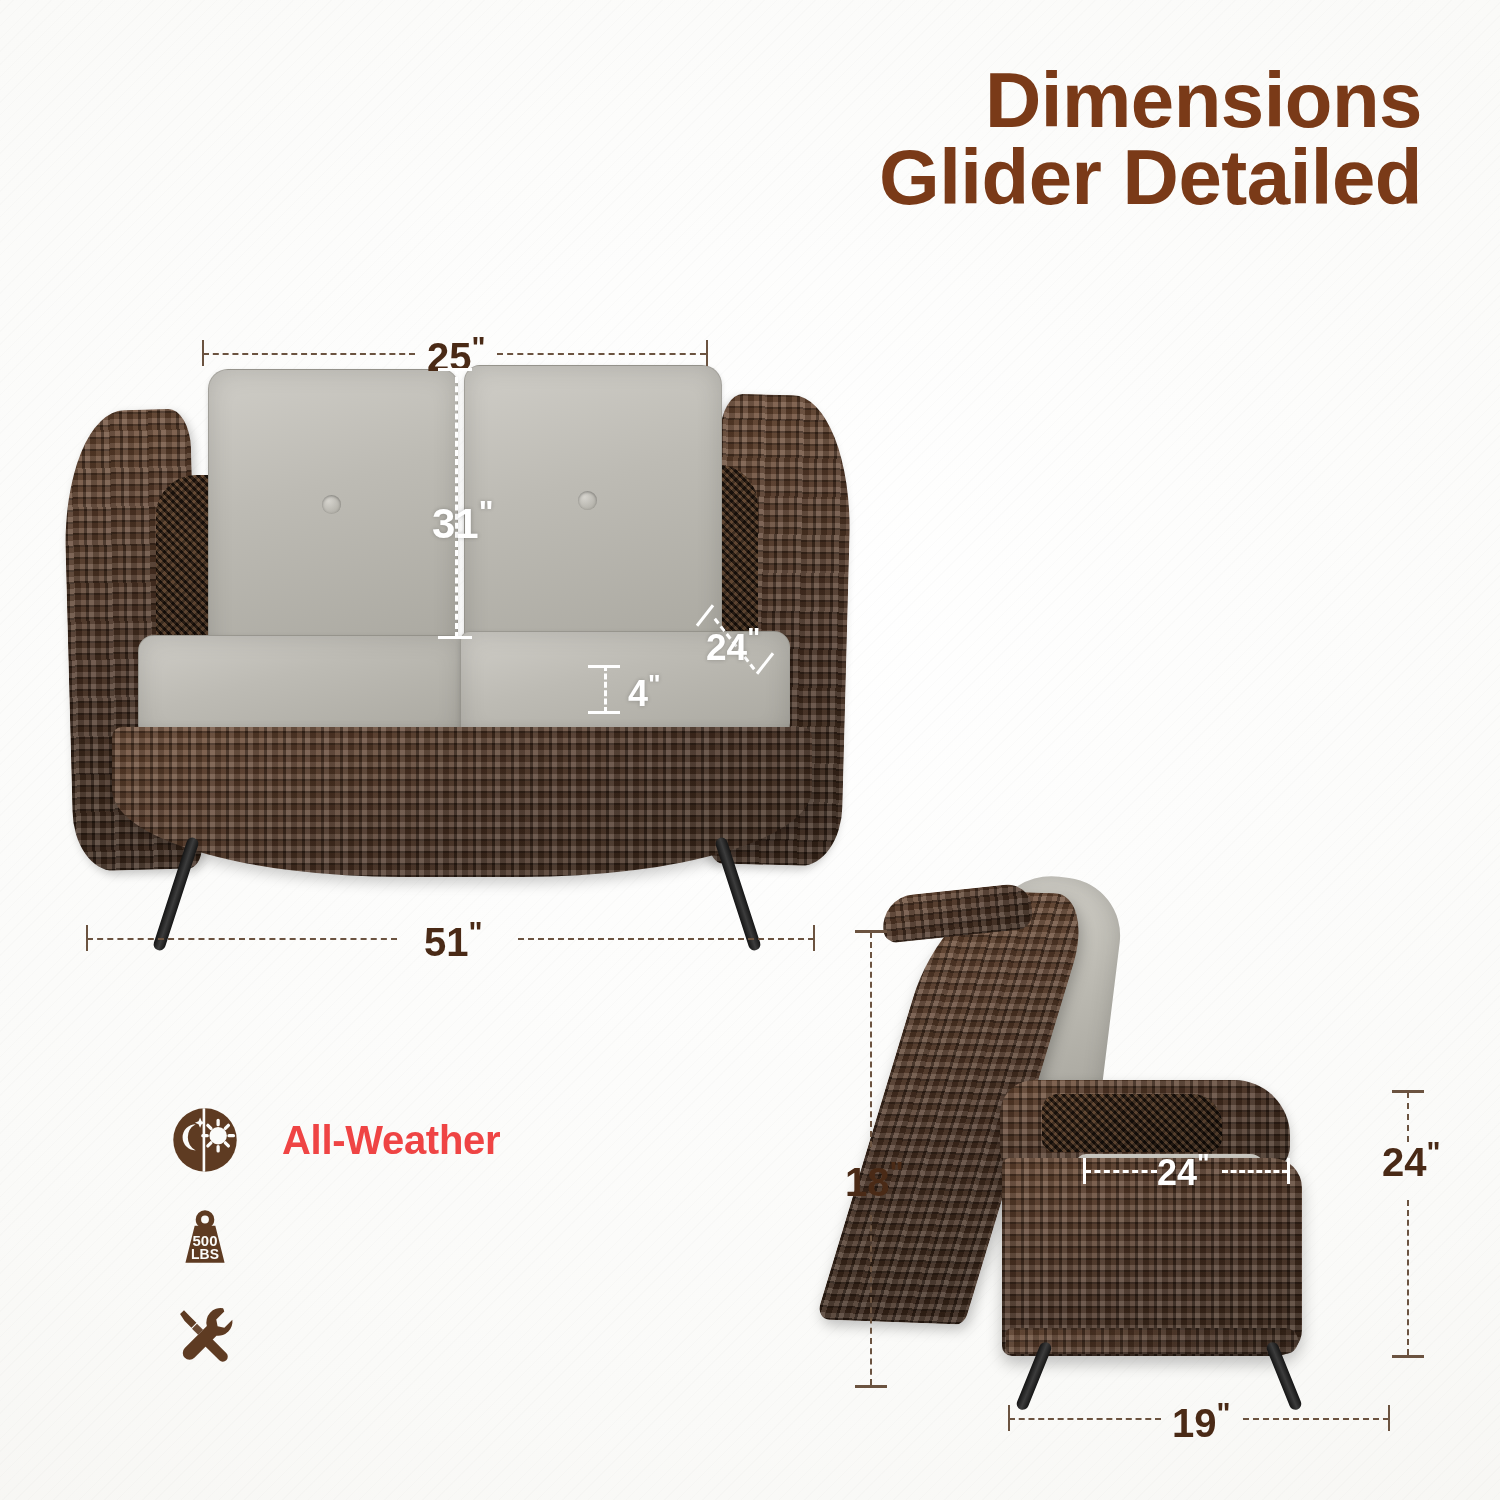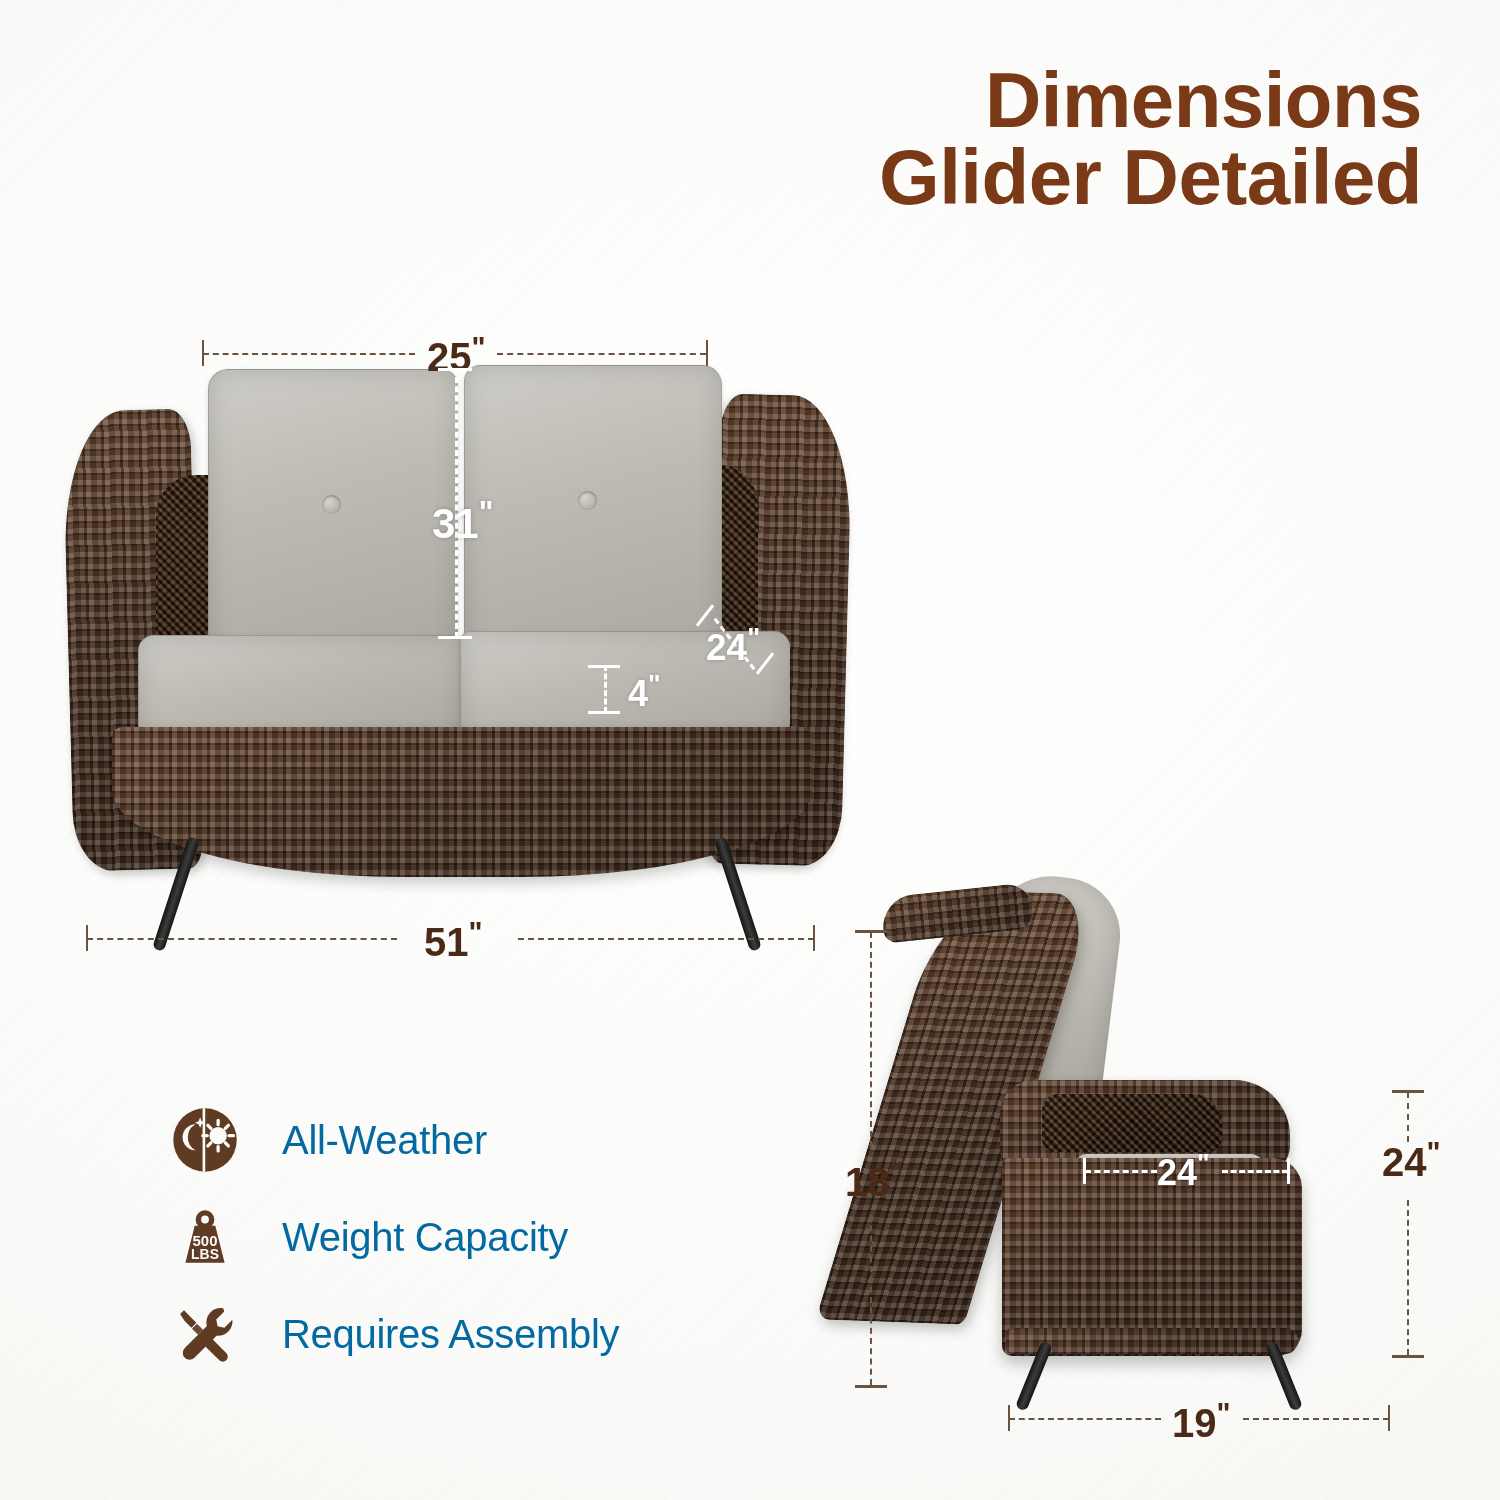--- a/index.html
+++ b/index.html
@@ -86,21 +86,21 @@
     border-radius:6px;
   }
 
   
   #chair{ position:absolute; left:880px; top:870px; width:520px; height:540px; }
 
   
   #features{ position:absolute; left:168px; top:1092px; width:560px; }
   .feat{ display:flex; align-items:center; height:96px; margin-bottom:1px; }
   .feat-ico{ width:74px; height:74px; flex:0 0 74px; display:flex; align-items:center; justify-content:center; }
-  .feat-txt{ font-size:40px; font-weight:normal; color:#0369a1; margin-left:40px; letter-spacing:-0.3px; }
+  .feat-txt{ font-size:40px; font-weight:bold; color:#ef4444; margin-left:40px; letter-spacing:-0.3px; }
 </style>
 </head>
 <body>
 
 <div id="bg-texture"></div>
 
 <div id="header">
   <div class="title-line">Dimensions</div>
   <div class="title-line">Glider Detailed</div>
 </div>
@@ -285,30 +285,28 @@
 
   <div class="feat">
     <div class="feat-ico">
       <svg viewBox="0 0 64 64" width="66" height="66" aria-hidden="true">
         <path d="M32 6a9 9 0 0 0-9 9 9 9 0 0 0 3.2 6.9h11.6A9 9 0 0 0 41 15a9 9 0 0 0-9-9zm0 5.2a3.8 3.8 0 1 1 0 7.6 3.8 3.8 0 0 1 0-7.6z" fill="#5e3b22"></path>
         <path d="M22 21h20l9 36H13z" fill="#5e3b22"></path>
         <text x="32" y="41" font-family="Liberation Sans, sans-serif" font-size="14.5" font-weight="bold" fill="#fbfbf9" text-anchor="middle">500</text>
         <text x="32" y="53" font-family="Liberation Sans, sans-serif" font-size="13.5" font-weight="bold" fill="#fbfbf9" text-anchor="middle">LBS</text>
       </svg>
     </div>
-    <div class="feat-txt">Weight Capacity</div>
   </div>
 
   <div class="feat">
     <div class="feat-ico">
       <svg viewBox="0 0 64 64" width="70" height="70" aria-hidden="true">
         <g fill="#5e3b22">
           <path d="M48.5 8.5a13 13 0 0 0-14.8 16.2L13.5 44.9a6.2 6.2 0 1 0 8.8 8.8l20.2-20.2A13 13 0 0 0 57 18.9l-7.3 7.3-6.2-1.2-1.2-6.2 7.3-7.3a13 13 0 0 0-1.1-3z"></path>
           <path d="M12.8 10.2l-3.6 3.6 4.2 6.3 6.2 6.2 4.5-4.5-6.2-6.2z"></path>
           <path d="M24.6 22.6l5.6 5.6-4.5 4.5-5.6-5.6z" opacity="0.92"></path>
           <path d="M38.4 36.4l13.2 13.2a4.6 4.6 0 0 1-6.5 6.5L31.9 42.9z"></path>
         </g>
       </svg>
     </div>
-    <div class="feat-txt">Requires Assembly</div>
   </div>
 
 </div>
 
 </body></html>

